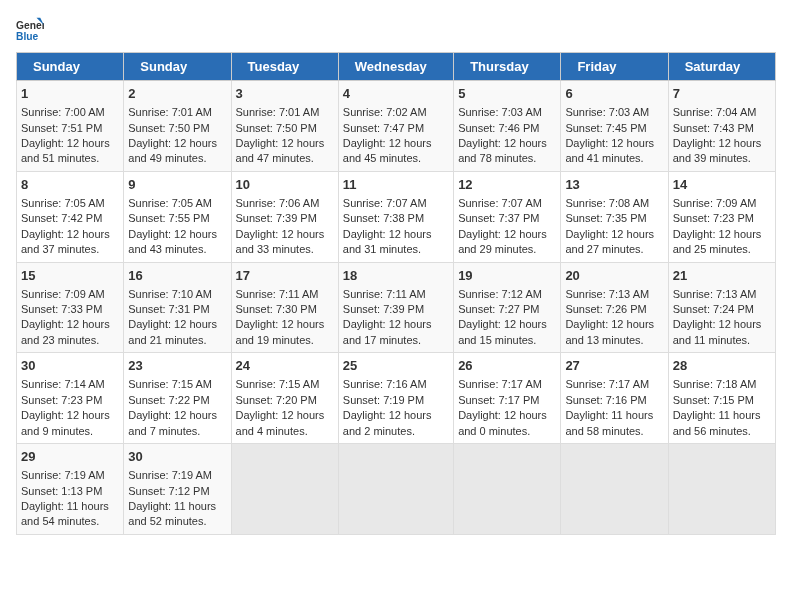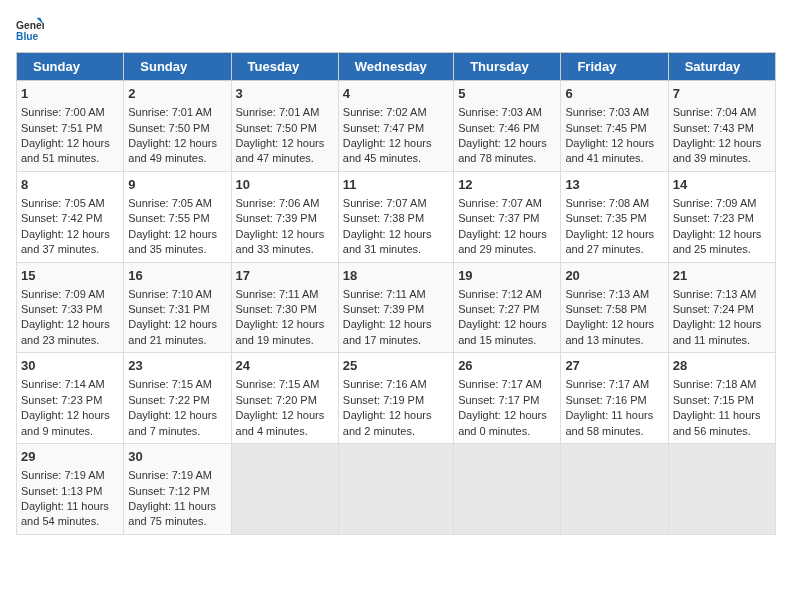--- a/index.html
+++ b/index.html
@@ -171,21 +171,21 @@
           <div>Sunrise: 7:05 AM</div>
           <div>Sunset: 7:42 PM</div>
           <div>Daylight: 12 hours</div>
           <div>and 37 minutes.</div>
         </td>
         <td>
           <span class="day-num">9</span>
           <div>Sunrise: 7:05 AM</div>
           <div>Sunset: 7:55 PM</div>
           <div>Daylight: 12 hours</div>
-          <div>and 35 minutes.</div>
+          <div>and 43 minutes.</div>
         </td>
         <td>
           <span class="day-num">10</span>
           <div>Sunrise: 7:06 AM</div>
           <div>Sunset: 7:39 PM</div>
           <div>Daylight: 12 hours</div>
           <div>and 33 minutes.</div>
         </td>
         <td>
           <span class="day-num">11</span>
@@ -248,21 +248,21 @@
         <td>
           <span class="day-num">19</span>
           <div>Sunrise: 7:12 AM</div>
           <div>Sunset: 7:27 PM</div>
           <div>Daylight: 12 hours</div>
           <div>and 15 minutes.</div>
         </td>
         <td>
           <span class="day-num">20</span>
           <div>Sunrise: 7:13 AM</div>
-          <div>Sunset: 7:58 PM</div>
+          <div>Sunset: 7:26 PM</div>
           <div>Daylight: 12 hours</div>
           <div>and 13 minutes.</div>
         </td>
         <td>
           <span class="day-num">21</span>
           <div>Sunrise: 7:13 AM</div>
           <div>Sunset: 7:24 PM</div>
           <div>Daylight: 12 hours</div>
           <div>and 11 minutes.</div>
         </td>
@@ -324,21 +324,21 @@
           <div>Sunrise: 7:19 AM</div>
           <div>Sunset: 1:13 PM</div>
           <div>Daylight: 11 hours</div>
           <div>and 54 minutes.</div>
         </td>
         <td>
           <span class="day-num">30</span>
           <div>Sunrise: 7:19 AM</div>
           <div>Sunset: 7:12 PM</div>
           <div>Daylight: 11 hours</div>
-          <div>and 75 minutes.</div>
+          <div>and 52 minutes.</div>
         </td>
         <td style="background: rgb(232, 232, 232);"></td>
         <td style="background: rgb(232, 232, 232);"></td>
         <td style="background: rgb(232, 232, 232);"></td>
         <td style="background: rgb(232, 232, 232);"></td>
         <td style="background: rgb(232, 232, 232);"></td>
       </tr>
     </tbody>
 </table>
 

